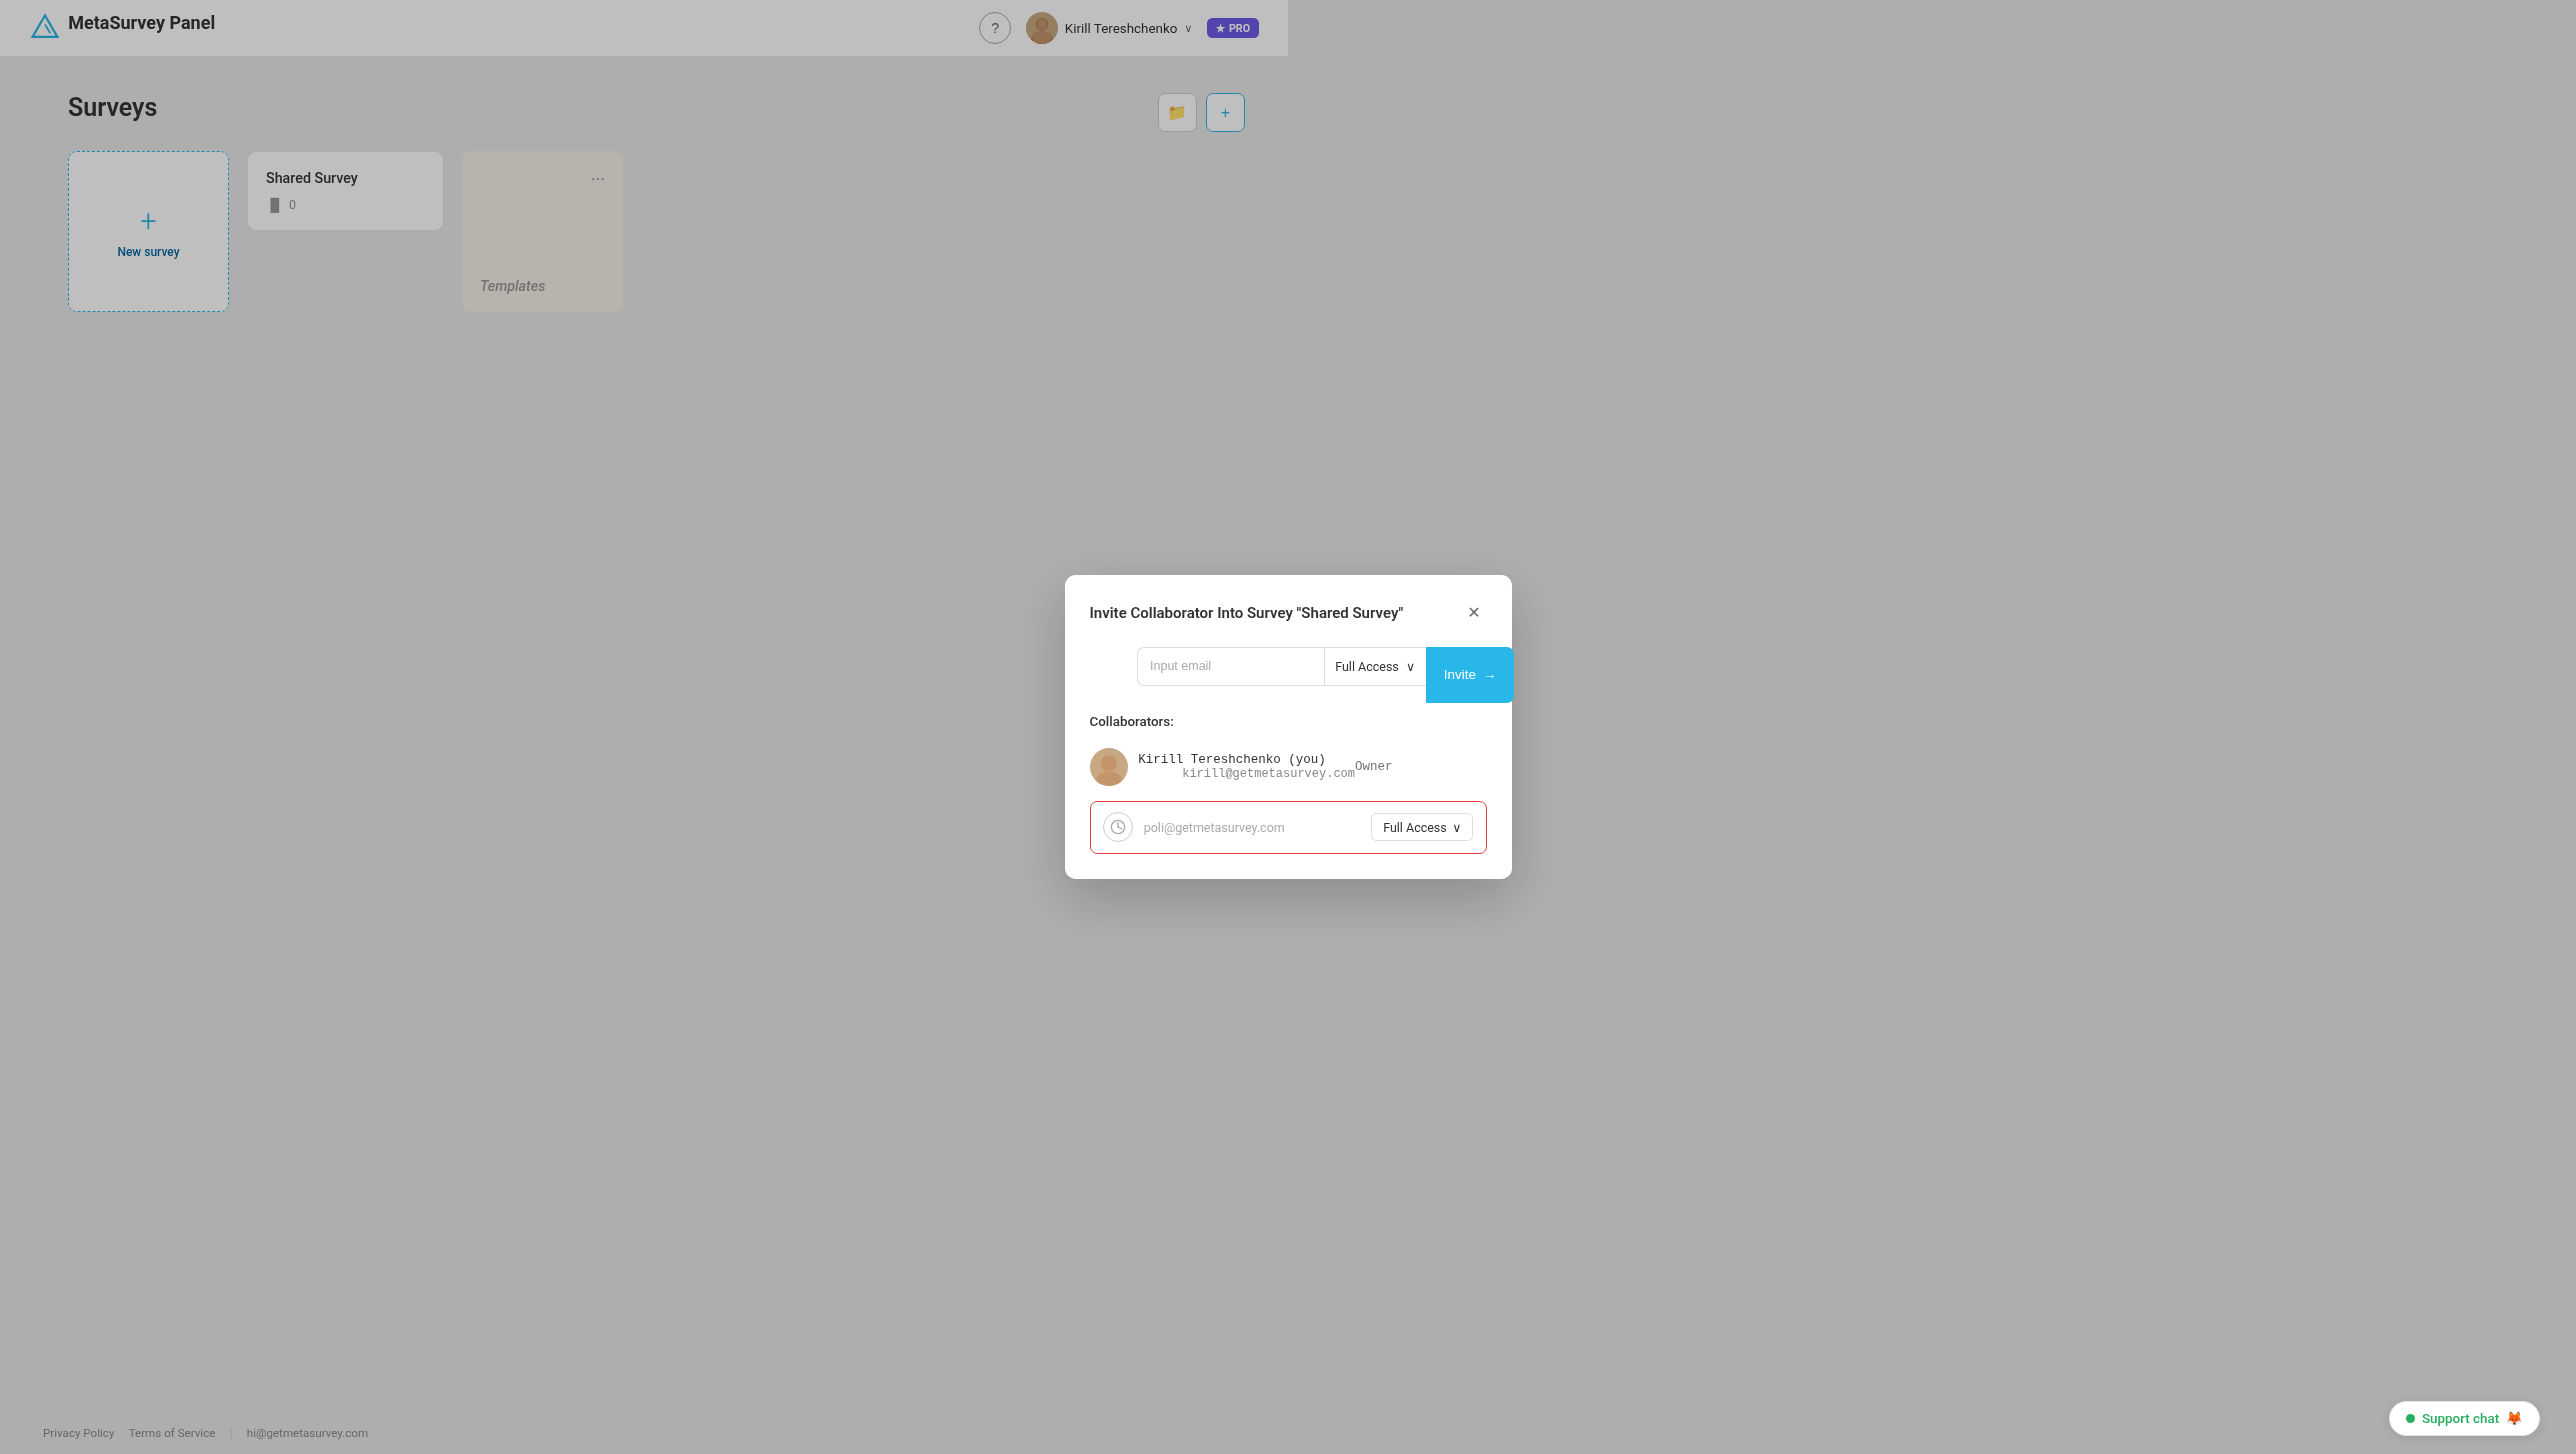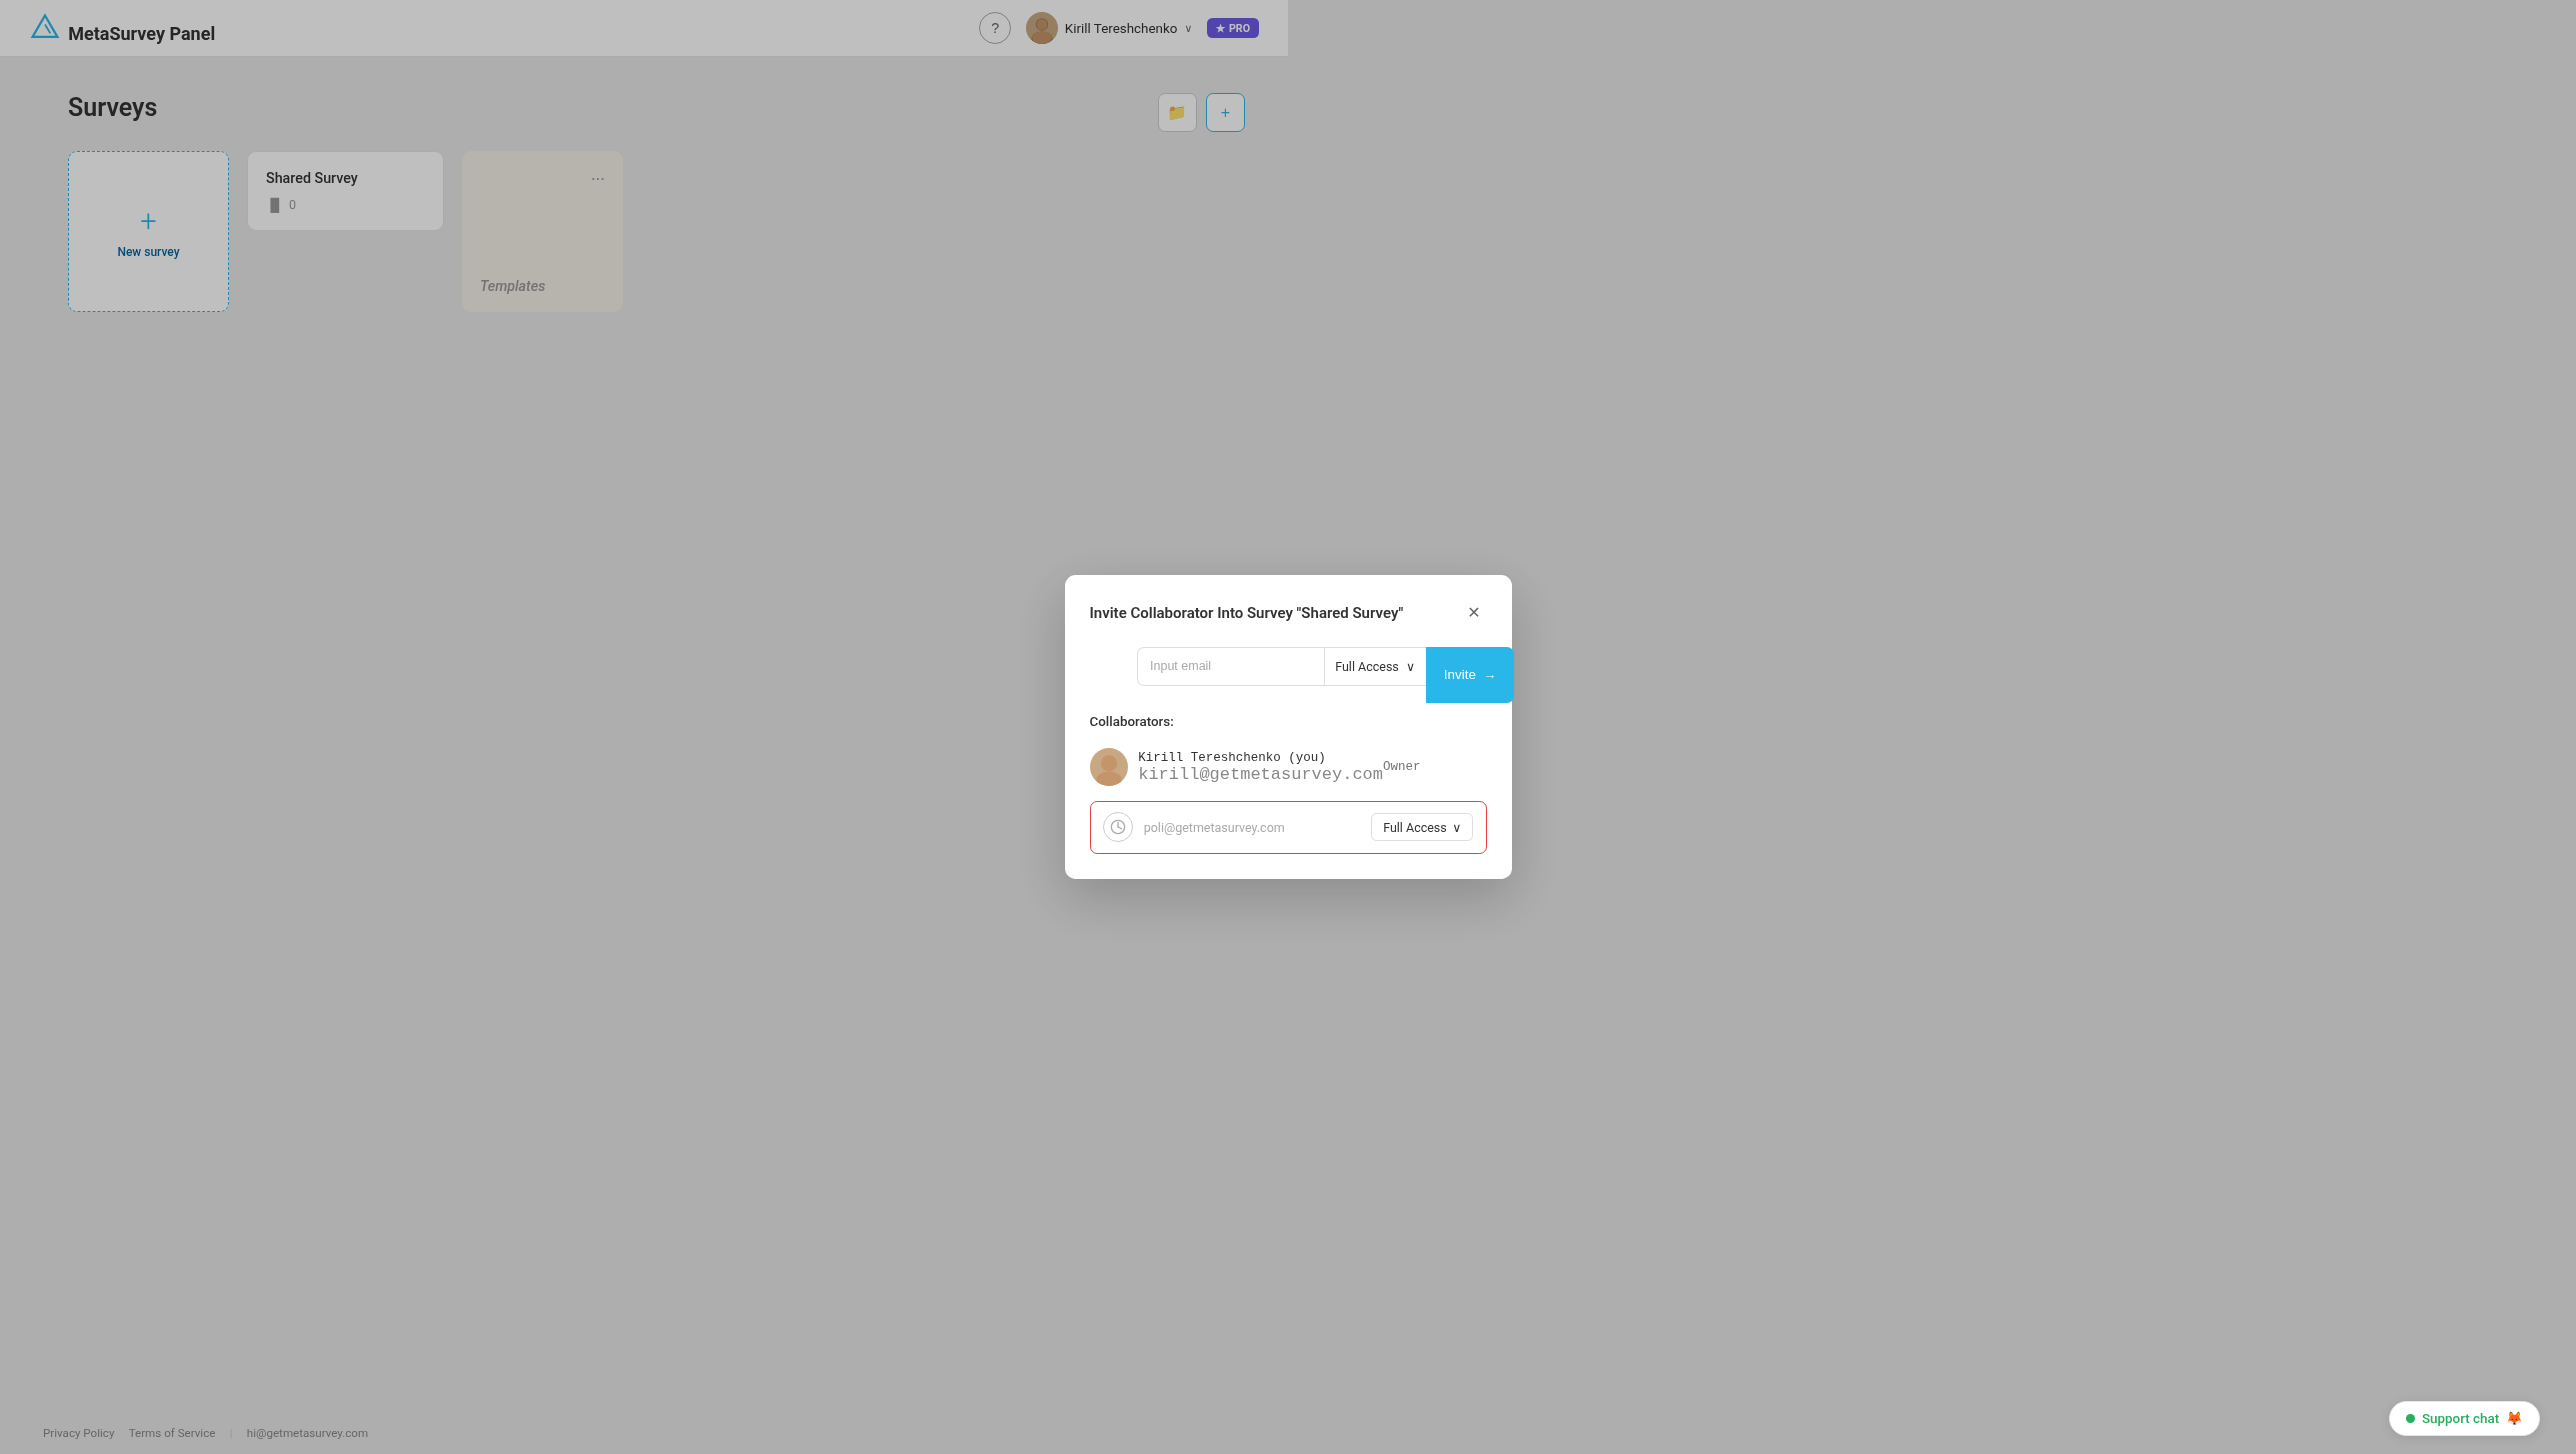--- a/index.html
+++ b/index.html
@@ -19,21 +19,21 @@
       display: flex;
       align-items: center;
       justify-content: space-between;
       padding: 0 29px;
       border-bottom: 0.9px solid #e5e5e5;
       position: relative;
       z-index: 1;
     }
     .logo-area {
       display: flex;
-      align-items: flex-end;
+      align-items: flex-start;
       gap: 7.2px;
     }
     .logo-icon {
       width: 32px;
       height: 32px;
     }
     .logo-text {
       font-size: 18px;
       font-weight: 400;
       color: #333;
@@ -346,22 +346,23 @@
     .collab-avatar svg {
       width: 38px;
       height: 38px;
     }
     .collab-name {
       font-size: 12.5px;
       font-weight: 500;
       color: #333;
     }
     .collab-email {
-      font-size: 17px;
+      font-size: 12px;
       color: #888;
+      margin-left: 44px;
     }
     .collab-role {
       font-size: 12.5px;
       color: #737373;
     }
 
     
     .pending-row {
       display: flex;
       align-items: center;

